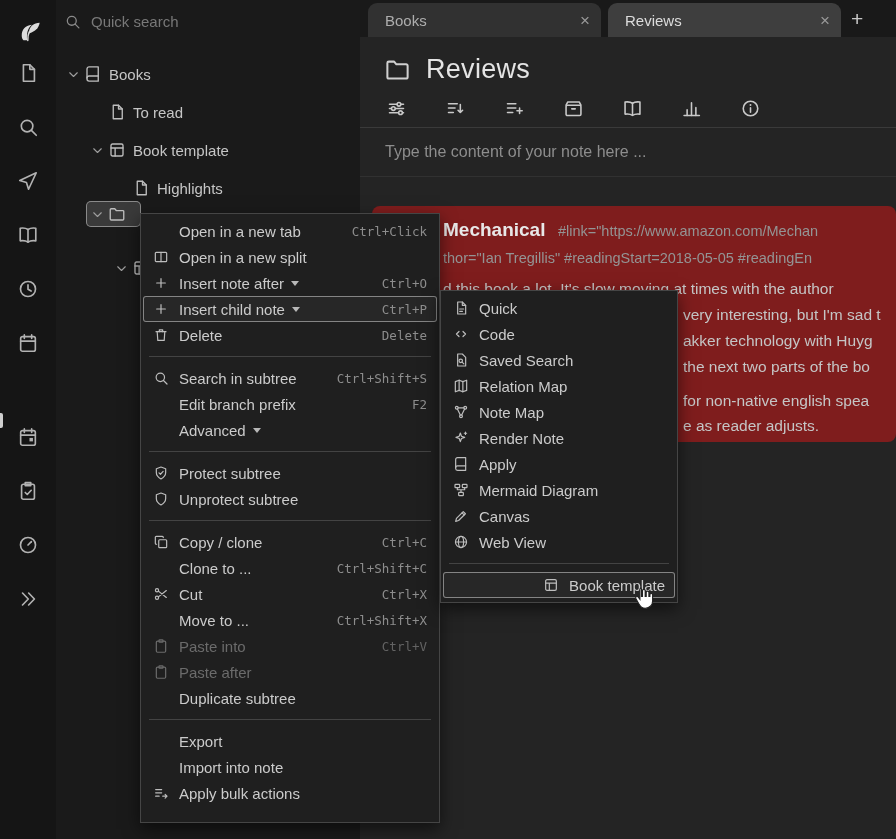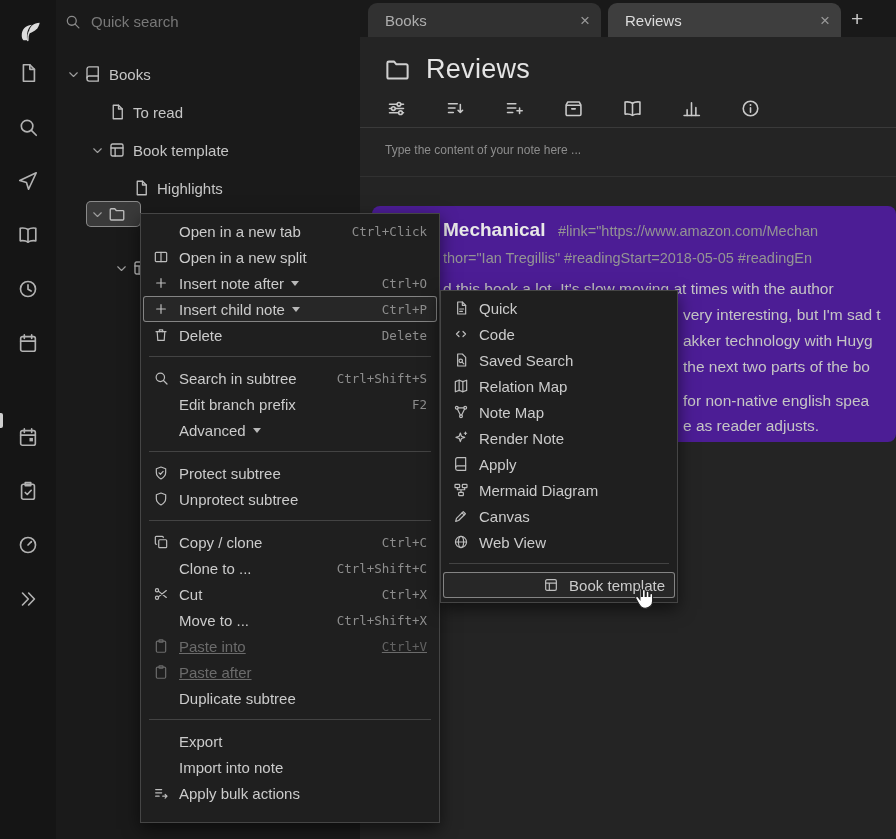--- a/index.html
+++ b/index.html
@@ -55,24 +55,24 @@
   .title-row { display:flex; align-items:center; gap:15px; padding:12px 0 0 24px; height:52px; color:#cfcfcf; }
   .title-icon { width:27px; height:27px; display:flex; flex:none; }
   .title-icon svg { width:100%; height:100%; }
   .note-title { font-size:27px; font-weight:500; color:#e4e4e4; letter-spacing:.3px; }
 
   .ribbon { display:flex; align-items:center; gap:38px; padding-left:26px; height:38px; color:#c9c9c9; }
   .ribbon-btn { width:21px; height:21px; display:flex; }
   .ribbon-btn svg { width:100%; height:100%; }
   .divider { border-top:1px solid #3a3a3a; }
   .divider2 { border-color:#313131; }
-  .placeholder { padding:15px 0 0 25px; height:48px; color:#8d8d8d; font-size:12px; }
+  .placeholder { padding:15px 0 0 25px; height:48px; color:#8d8d8d; font-size:16px; }
 
   .card { position:relative; margin:29px 0 18px 12px; width:524px; height:236px;
-    background:#4c1d95; border-radius:8px; z-index:1; }
+    background:#7f1d1d; border-radius:8px; z-index:1; }
   .card-line { position:absolute; white-space:nowrap; }
   .card-title { font-weight:bold; color:#e8e8e8; font-size:19px; }
   .card-attrs { color:#949494; font-size:14.5px; }
   .tl .card-attrs { margin-left:8px; }
   .body { color:#c5c5c5; font-size:15.5px; }
 
   
   .menu { position:absolute; background:#1f1f1f; border:1px solid #454545;
     box-shadow:0 6px 16px rgba(0,0,0,.55); z-index:10; padding:4px 0; }
   .context-menu { left:140px; top:213px; width:300px; padding-bottom:16px; }
@@ -80,21 +80,21 @@
   .mi { height:26px; display:flex; align-items:center; margin:0 2px; padding:0 10px;
     border-radius:3px; color:#cbcbcb; font-size:15px; }
   .mi-icon { width:16px; height:16px; margin-right:10px; flex:none; display:flex; color:#bdbdbd; }
   .mi-icon svg { width:100%; height:100%; }
   .mi-label { white-space:nowrap; }
   .mi-caret { width:0; height:0; border-left:4px solid transparent; border-right:4px solid transparent;
     border-top:5px solid #b8b8b8; margin-left:7px; }
   .mi-shortcut { margin-left:auto; font-family:"DejaVu Sans Mono",monospace; font-size:12.5px;
     color:#8d8d8d; padding-left:14px; white-space:nowrap; }
   .mi.highlighted { box-shadow:inset 0 0 0 1px #848484; background:#272727;justify-content:flex-end; }
-  .mi.disabled { color:#6b6b6b;text-decoration:underline; }
+  .mi.disabled { color:#6b6b6b; }
   .mi.disabled .mi-icon { color:#6b6b6b; }
   .mi.disabled .mi-shortcut { color:#636363; }
   .menu-sep { border-top:1px solid #434343; margin:8px 8px; }
 
   .cursor { position:absolute; left:630px; top:584px; width:27px; height:27px; z-index:30; }
   .cursor svg { width:100%; height:100%; }
 </style>
 </head>
 <body>
 

